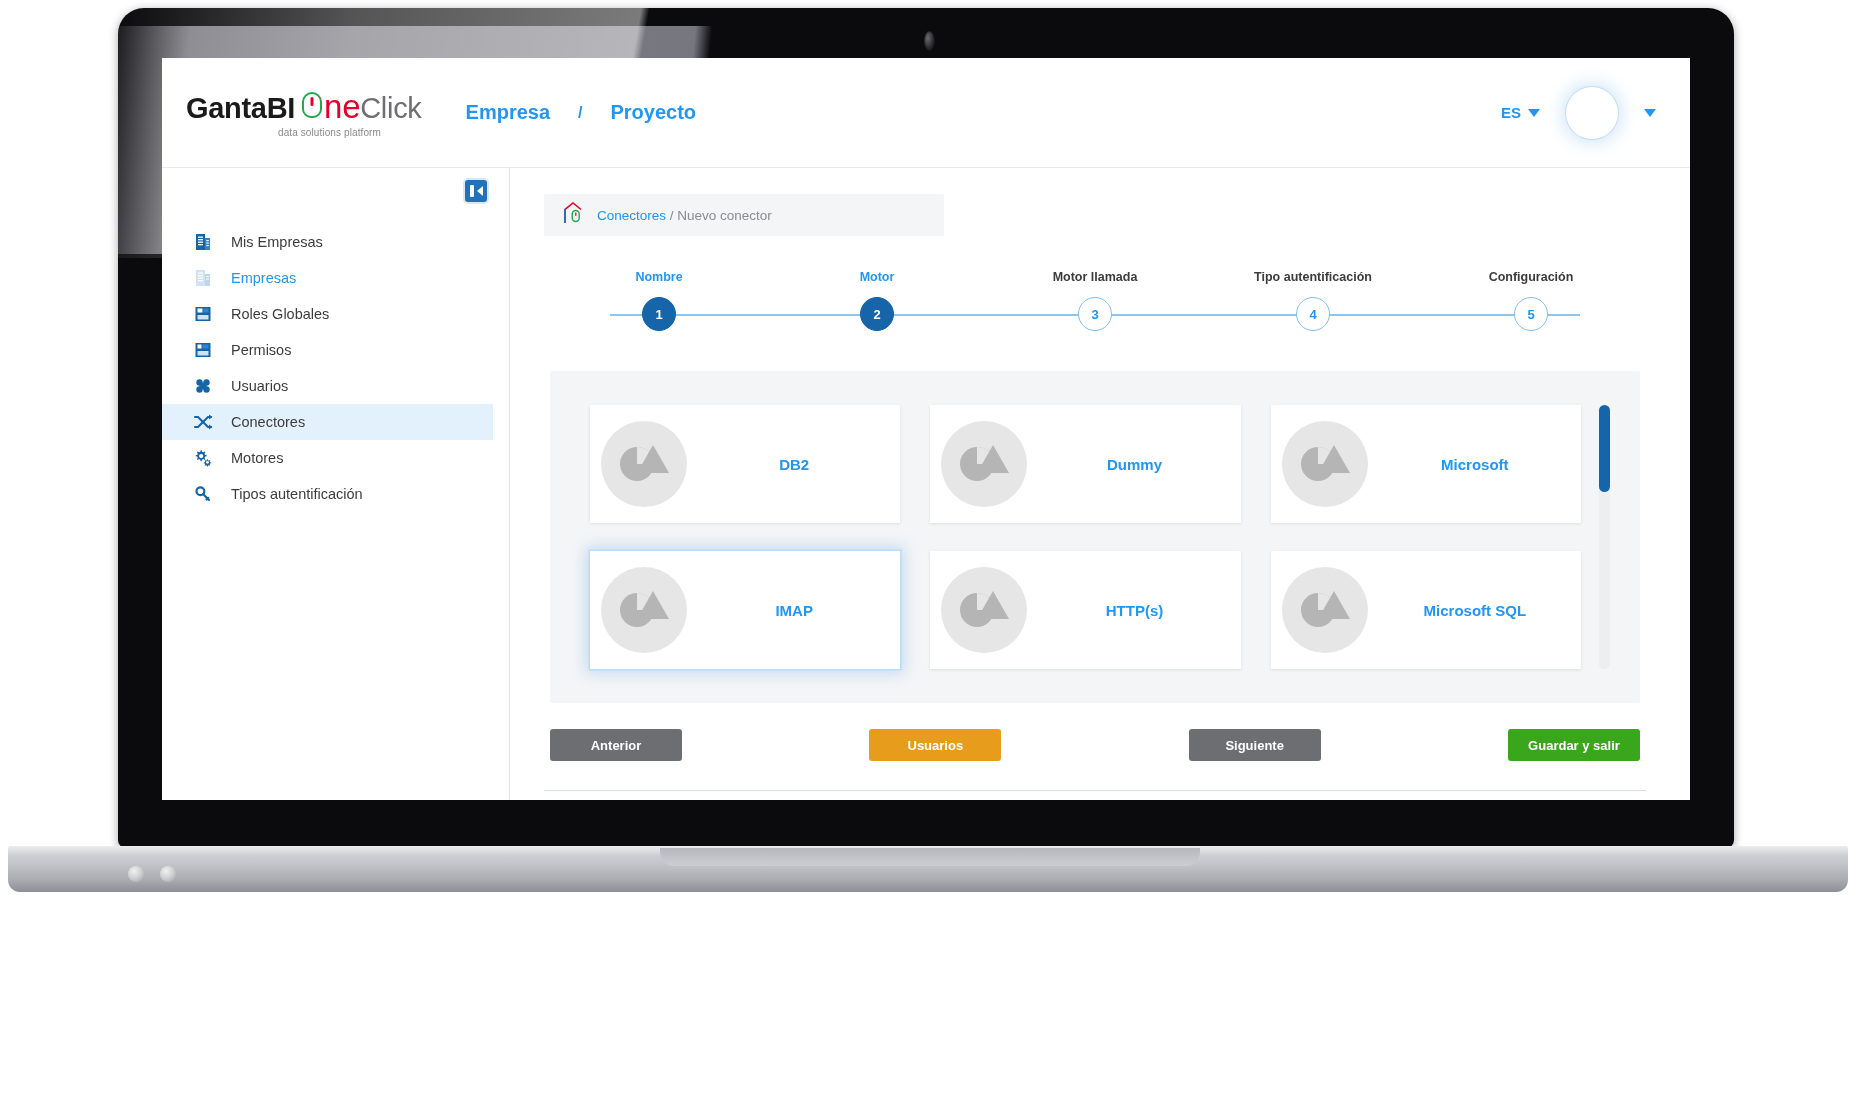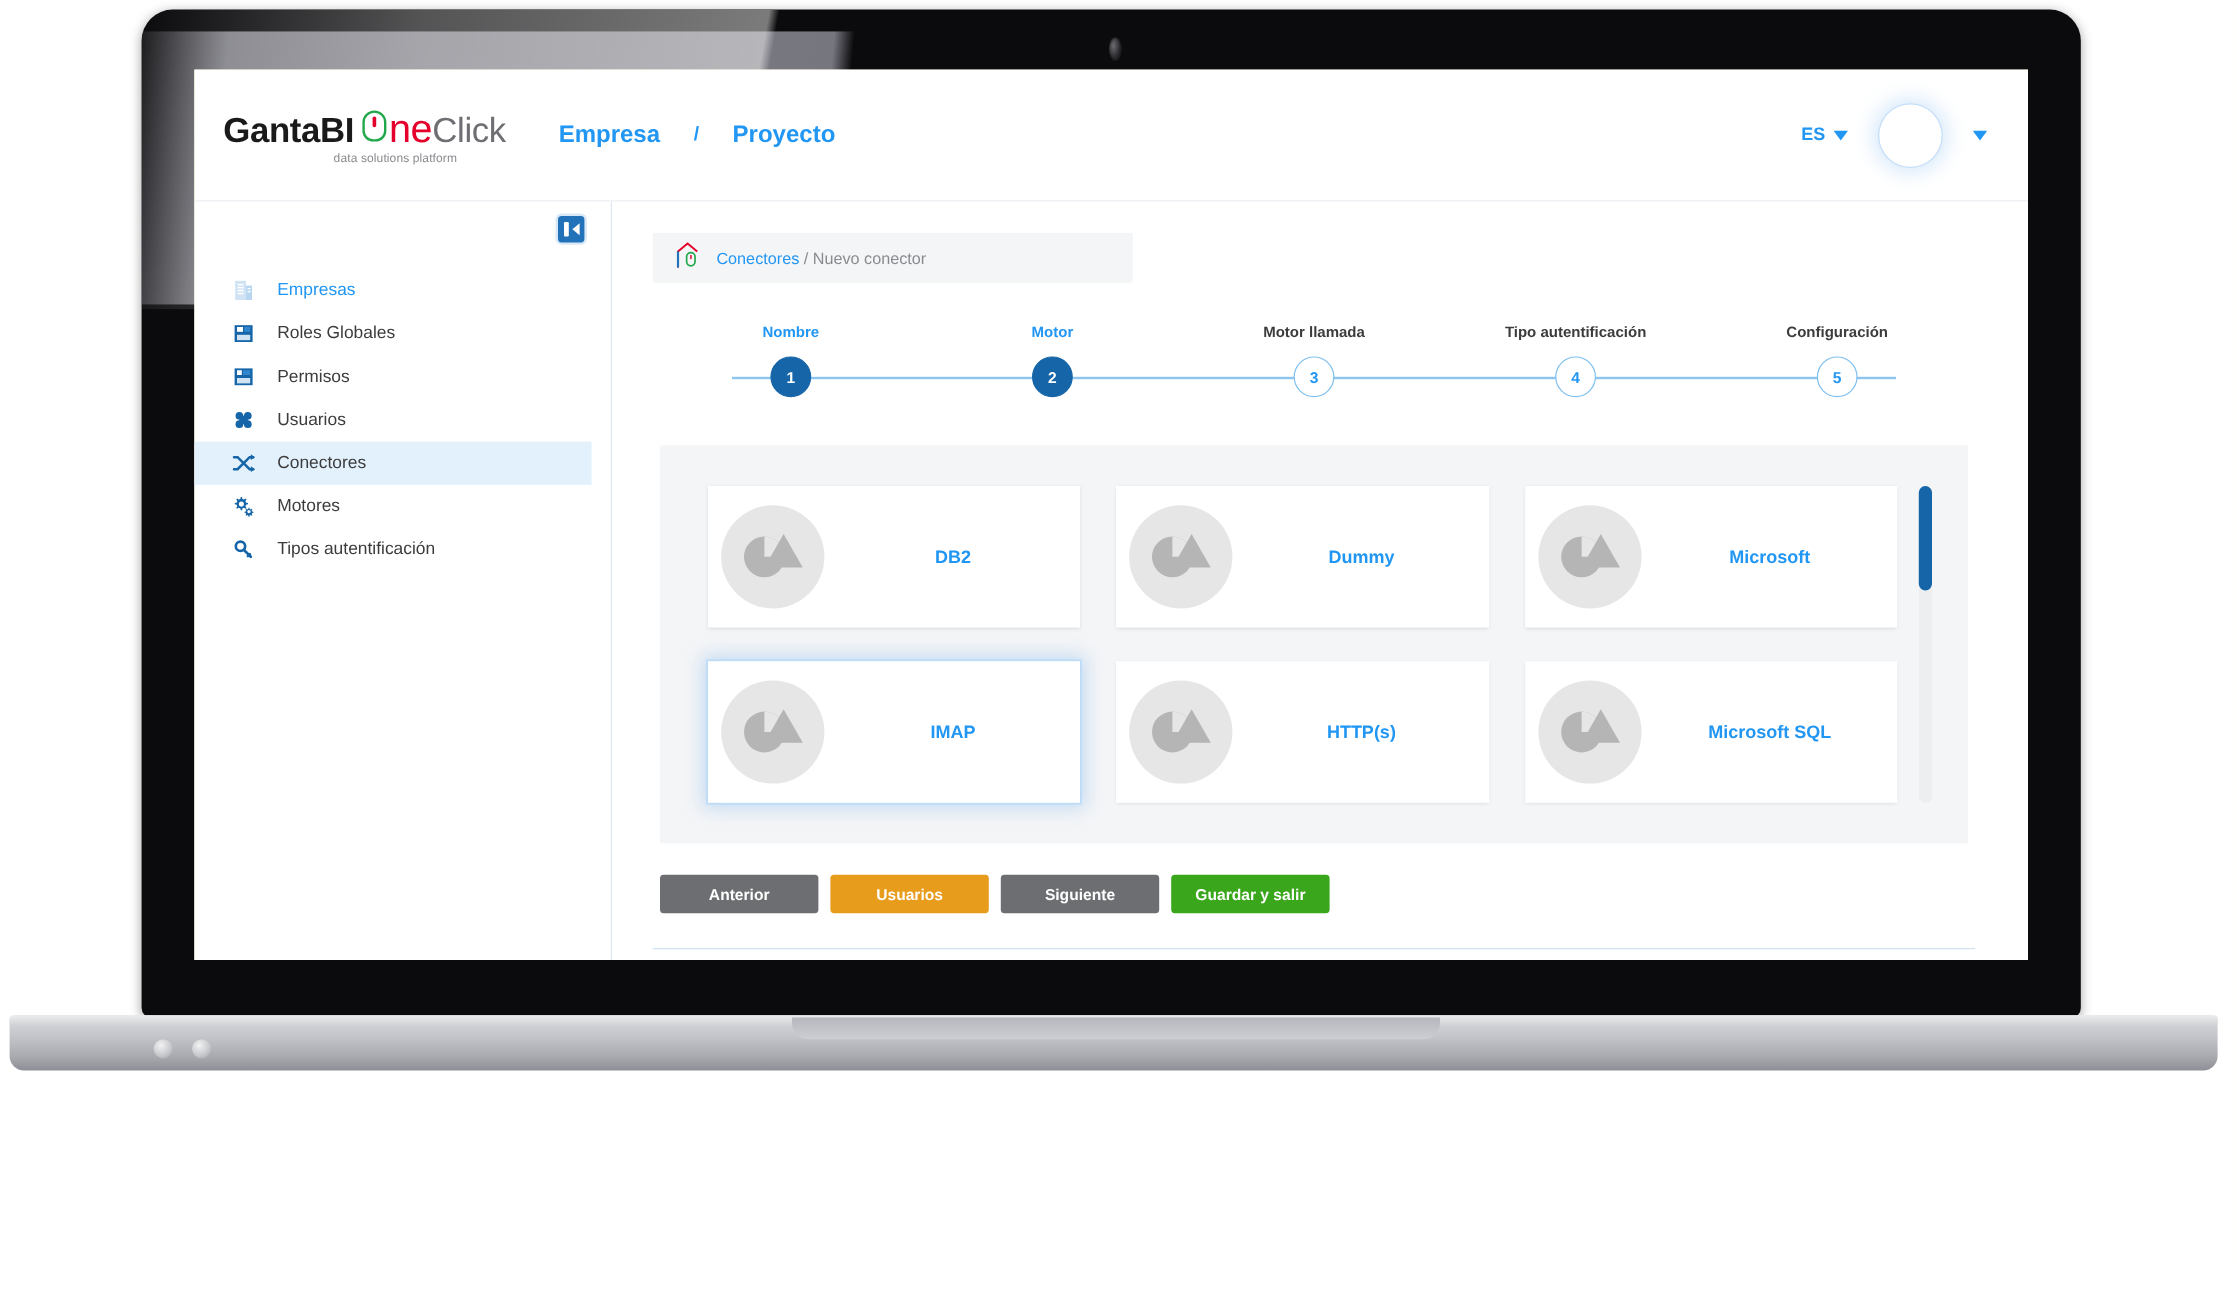--- a/index.html
+++ b/index.html
@@ -40,21 +40,21 @@
     position: absolute; left: 806px; top: 23px;
     width: 11px; height: 20px;
     background: radial-gradient(ellipse at 35% 35%, #6a6a70 0%, #2a2a2e 55%, #111 100%);
     border-radius: 50%;
     box-shadow: inset 0 0 2px #000;
   }
   .screen {
     position: absolute;
     left: 44px; top: 50px;
     width: 1528px; height: 742px;
-    background: #fef9c3;
+    background: #c2410c;
     overflow: hidden;
   }
 
   .laptop-base {
     position: absolute;
     left: 8px; top: 846px;
     width: 1840px; height: 46px;
     background: linear-gradient(180deg, #d9dade 0%, #c3c4c9 40%, #a9aab0 75%, #8e8f96 100%);
     border-radius: 4px 4px 12px 12px;
   }
@@ -199,21 +199,21 @@
   .conn-card.selected {
     box-shadow: 0 0 0 1.5px #bcdcf7, 0 0 14px 4px rgba(130,185,235,.45);
   }
   .conn-logo { width: 100px; height: 100px; flex: 0 0 100px; }
   .conn-name { flex: 1; text-align: center; font-size: 15px; font-weight: bold; color: #2196f3; padding-right: 6px; }
 
   .panel-scrollbar { width: 11px; flex: 0 0 11px; background: #eceef0; border-radius: 6px; position: relative; cursor: pointer; }
   .panel-scroll-thumb { position: absolute; left: 0; top: 0; width: 11px; height: 33%; background: #1565a8; border-radius: 6px; }
 
   
-  .actions { margin: 26px 6px 0 6px; display: flex; justify-content: flex-start; gap: 10px; }
+  .actions { margin: 26px 6px 0 6px; display: flex; justify-content: space-between; gap: 10px; }
   .btn {
     min-width: 132px; height: 32px; border: none; border-radius: 3px;
     color: #fff; font-size: 13px; font-weight: bold; cursor: pointer;
     font-family: "Liberation Sans", sans-serif;
   }
   .btn-grey { background: #6d6e71; }
   .btn-orange { background: #e89c1c; }
   .btn-green { background: #3aa61b; }
 
   .app-footer { margin-top: auto; border-top: 1px solid #cfe0f0; height: 10px; }
@@ -261,20 +261,38 @@
         <div class="app-body">
 
           <div class="sidebar">
             <div class="collapse-btn">
               <span class="bar"></span>
               <span class="arw"></span>
             </div>
 
             <div class="side-menu">
 
+              <div class="side-item">
+                <span class="side-icon">
+                  <svg width="20" height="20" viewBox="0 0 20 20">
+                      <rect x="3" y="2" width="9" height="16" fill="#1565a8"></rect>
+                      <rect x="12" y="6" width="5" height="12" fill="#2f86cf"></rect>
+                      <g fill="#fff">
+                        <rect x="5" y="4.5" width="5" height="1.3"></rect>
+                        <rect x="5" y="7" width="5" height="1.3"></rect>
+                        <rect x="5" y="9.5" width="5" height="1.3"></rect>
+                        <rect x="5" y="12" width="5" height="1.3"></rect>
+                        <rect x="13.3" y="8" width="2.5" height="1.1"></rect>
+                        <rect x="13.3" y="10.5" width="2.5" height="1.1"></rect>
+                        <rect x="13.3" y="13" width="2.5" height="1.1"></rect>
+                      </g>
+                    </svg>
+                </span>
+                <span class="side-label">Mis Empresas</span>
+              </div>
 
               <div class="side-item link-blue">
                 <span class="side-icon">
                   <svg width="20" height="20" viewBox="0 0 20 20">
                       <rect x="3" y="2" width="9" height="16" fill="#cfe3f5"></rect>
                       <rect x="12" y="6" width="5" height="12" fill="#b9d7f1"></rect>
                       <g fill="#fff">
                         <rect x="5" y="4.5" width="5" height="1.3"></rect>
                         <rect x="5" y="7" width="5" height="1.3"></rect>
                         <rect x="5" y="9.5" width="5" height="1.3"></rect>

